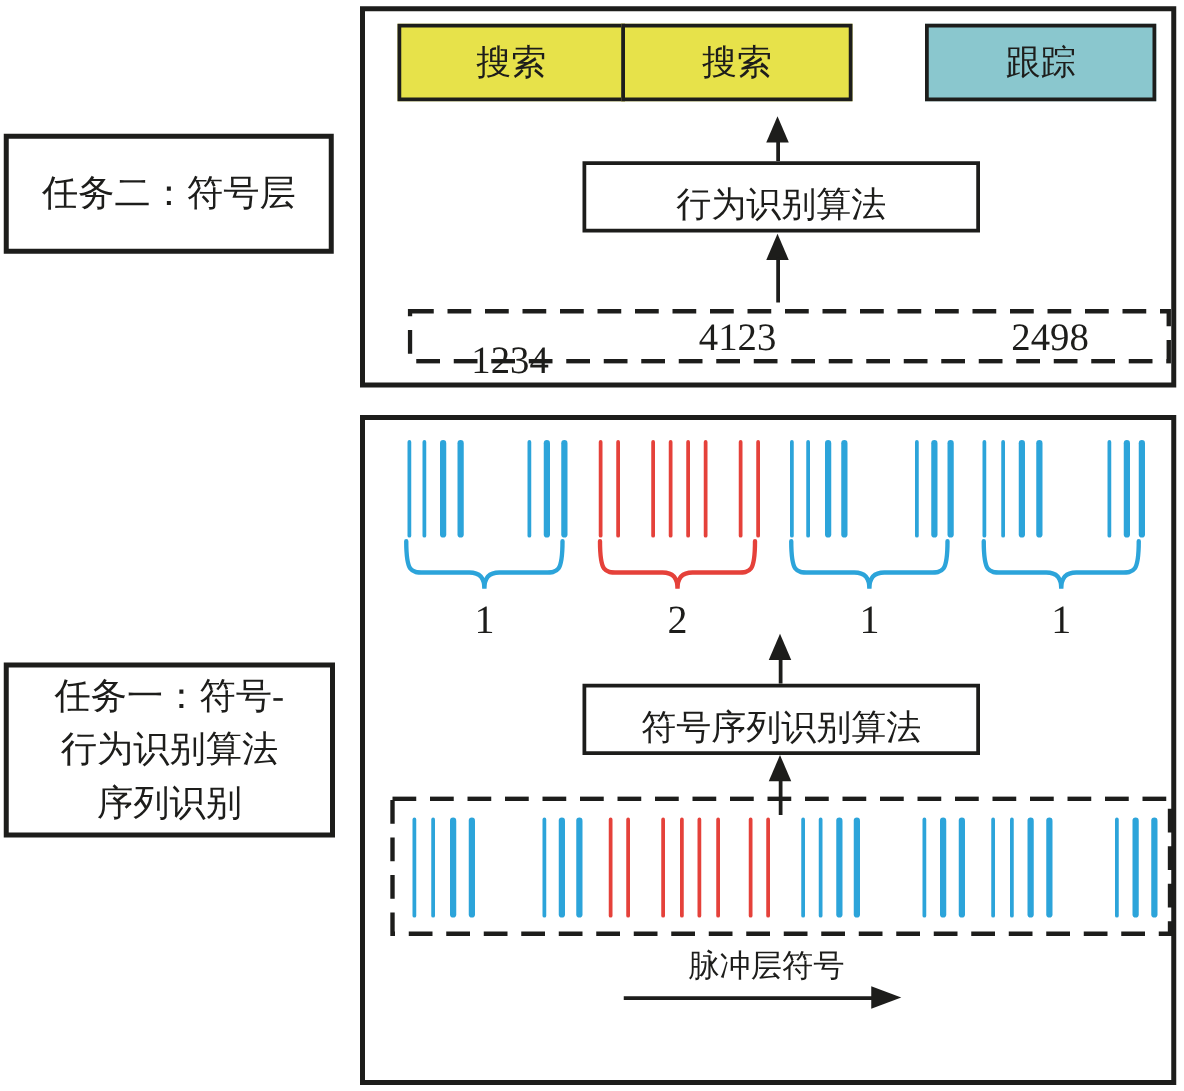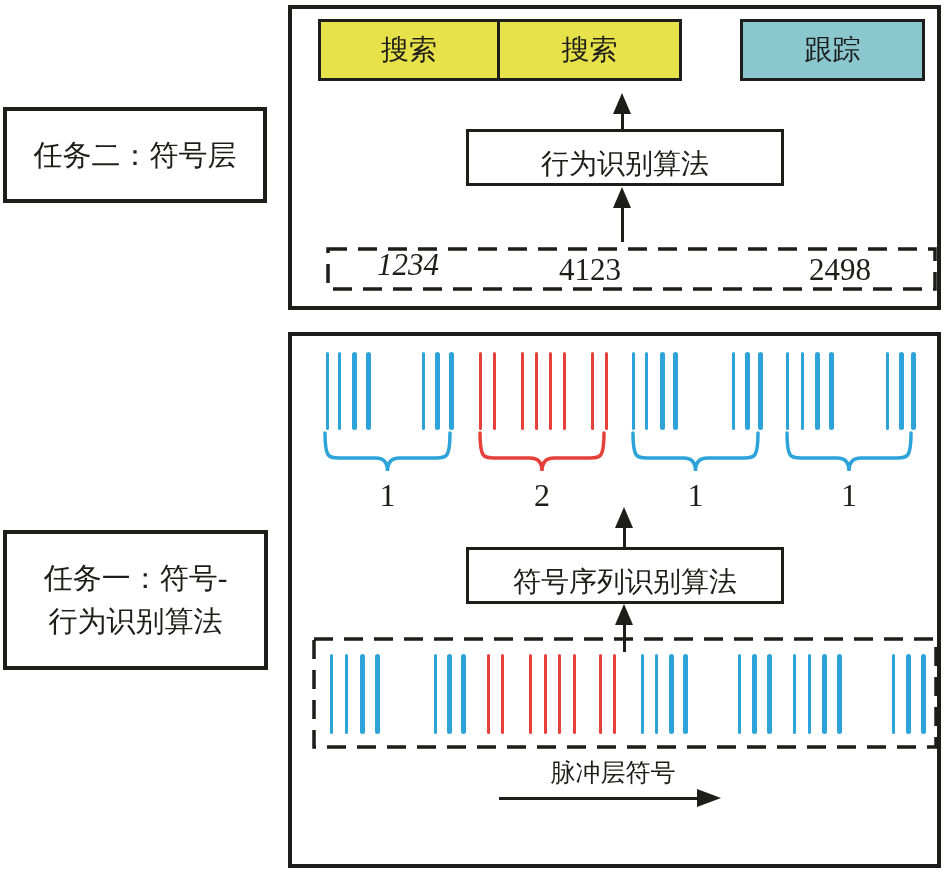--- a/index.html
+++ b/index.html
@@ -43,20 +43,21 @@
 
 <div id="stage">
 
   <div class="label-box" style="left:3px;top:107px;width:264px;height:96px;line-height:40px;">
     <div>任务二：符号层</div>
   </div>
 
   <div class="label-box" style="left:3px;top:530px;width:265px;height:140px;line-height:43px;">
     <div>任务一：符号-</div>
     <div>行为识别算法</div>
+    <div>序列识别</div>
   </div>
 
   <div class="panel" style="left:288px;top:5px;width:653px;height:305px;">
 
     <div class="cell" style="left:26px;top:10px;width:182px;height:62px;background:#e7e24a;">
       <span>搜索</span>
     </div>
     <div class="cell" style="left:205px;top:10px;width:185px;height:62px;background:#e7e24a;">
       <span>搜索</span>
     </div>
@@ -72,21 +73,21 @@
     </div>
 
     <div class="ah-up" style="left:321px;top:178px;"></div>
     <div class="stem" style="left:329px;top:197px;height:36px;"></div>
 
     <div class="dashed-box" style="left:34px;top:238px;width:611px;height:44px;">
       <svg width="611" height="44">
         <rect x="2" y="2" width="607" height="40" fill="none" stroke="#1d1d1b" stroke-width="3.5" stroke-dasharray="19 11"></rect>
       </svg>
     </div>
-    <span class="seq-num" style="left:56px;top:239px;font-style:italic;">1234</span>
+    <span class="seq-num" style="left:56px;top:262px;">1234</span>
     <span class="seq-num" style="left:238px;top:244px;">4123</span>
     <span class="seq-num" style="left:488px;top:244px;">2498</span>
   </div>
 
   <div class="panel" id="bottom-panel" style="left:288px;top:332px;width:653px;height:536px;">
 
     <div class="ah-up" style="left:323px;top:171px;"></div>
     <div class="stem" style="left:331px;top:190px;height:21px;"></div>
 
     <div class="algo-box" style="left:174px;top:211px;width:318px;height:57px;">

